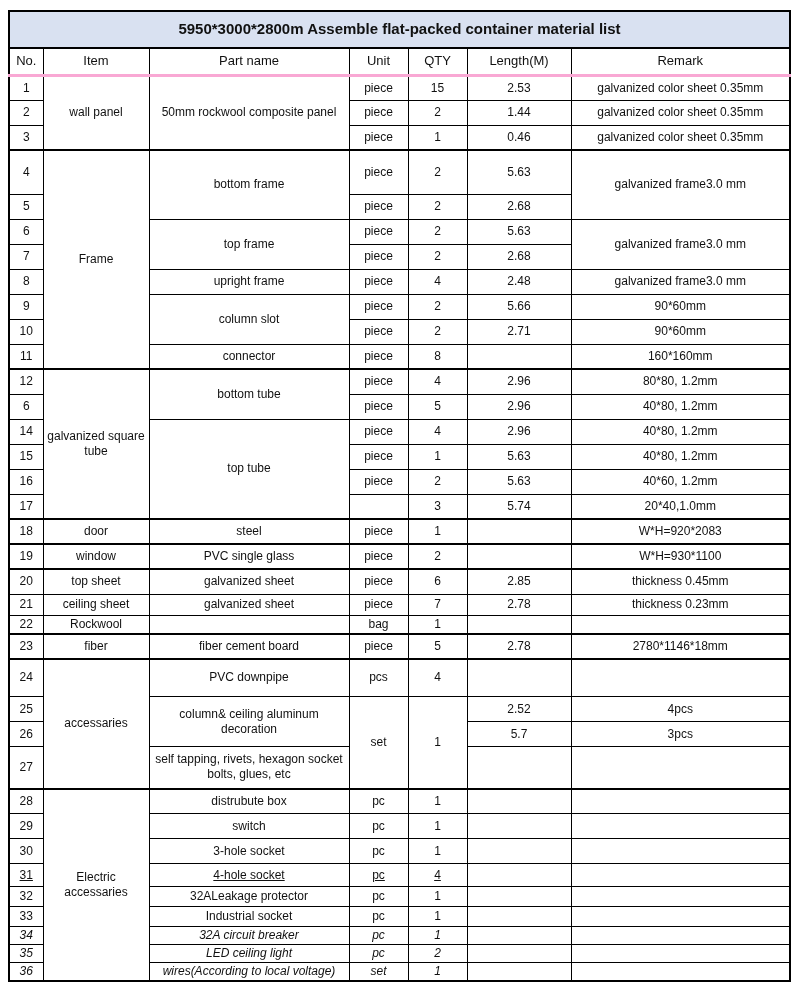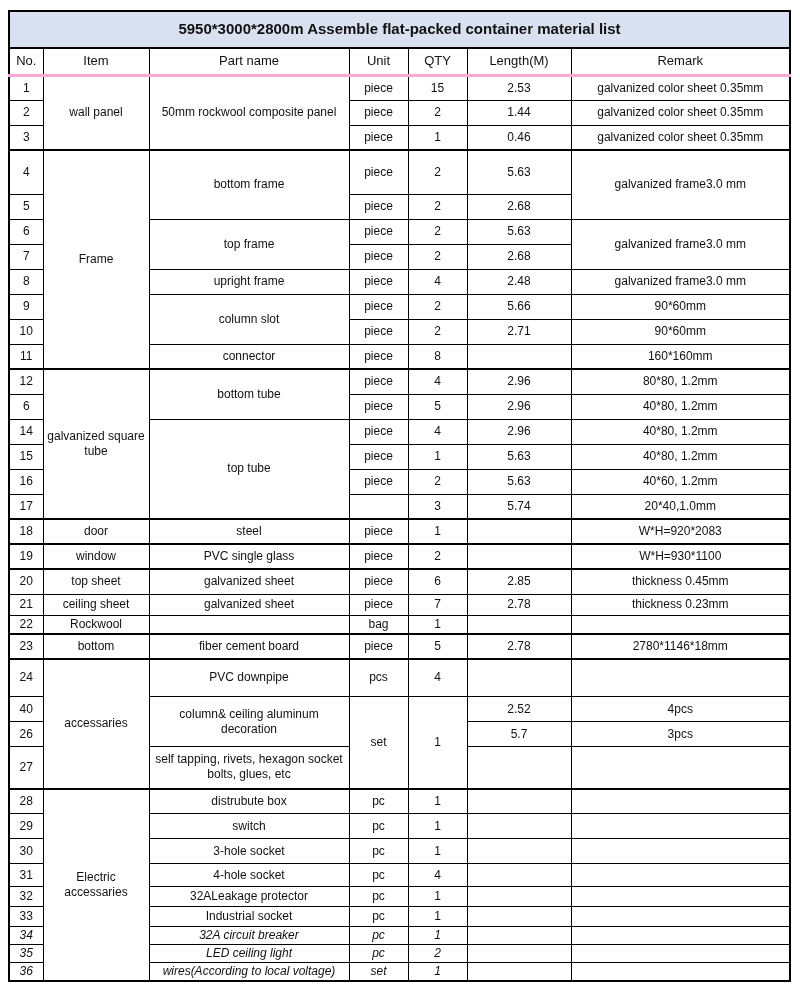--- a/index.html
+++ b/index.html
@@ -44,21 +44,21 @@
   tr.head-row td {
     font-size: 13px;
     border-bottom: 3px solid #f9a8d4;
     margin-top: 20px;
   }
   tr.grp td { border-top: 2px solid #000000; }
   
   tr.h44 { height: 44px; }
   tr.h42 { height: 42px; }
   tr.h38 { height: 38px; }
-  tr.h23 { height: 23px; }
+  tr.h23 { height: 23px; text-decoration: underline; }
   tr.h22 { height: 14px; }
   tr.h21 { height: 21px; }
   tr.h20 { height: 20px; }
   tr.h18 { height: 18px; font-style: italic; }
 </style>
 </head>
 <body>
 
 <div class="sheet">
 <table class="material-list">
@@ -256,39 +256,39 @@
     <td>22</td>
     <td>Rockwool</td>
     <td></td>
     <td>bag</td>
     <td>1</td>
     <td></td>
     <td></td>
   </tr>
   <tr class="grp">
     <td>23</td>
-    <td>bottom</td>
+    <td>fiber</td>
     <td>fiber cement board</td>
     <td>piece</td>
     <td>5</td>
     <td>2.78</td>
     <td>2780*1146*18mm</td>
   </tr>
 
   <tr class="grp h38">
     <td>24</td>
     <td rowspan="4">accessaries</td>
     <td>PVC downpipe</td>
     <td>pcs</td>
     <td>4</td>
     <td></td>
     <td></td>
   </tr>
   <tr>
-    <td>40</td>
+    <td>25</td>
     <td rowspan="2">column&amp; ceiling aluminum decoration</td>
     <td rowspan="3">set</td>
     <td rowspan="3">1</td>
     <td>2.52</td>
     <td>4pcs</td>
   </tr>
   <tr>
     <td>26</td>
     <td>5.7</td>
     <td>3pcs</td>

